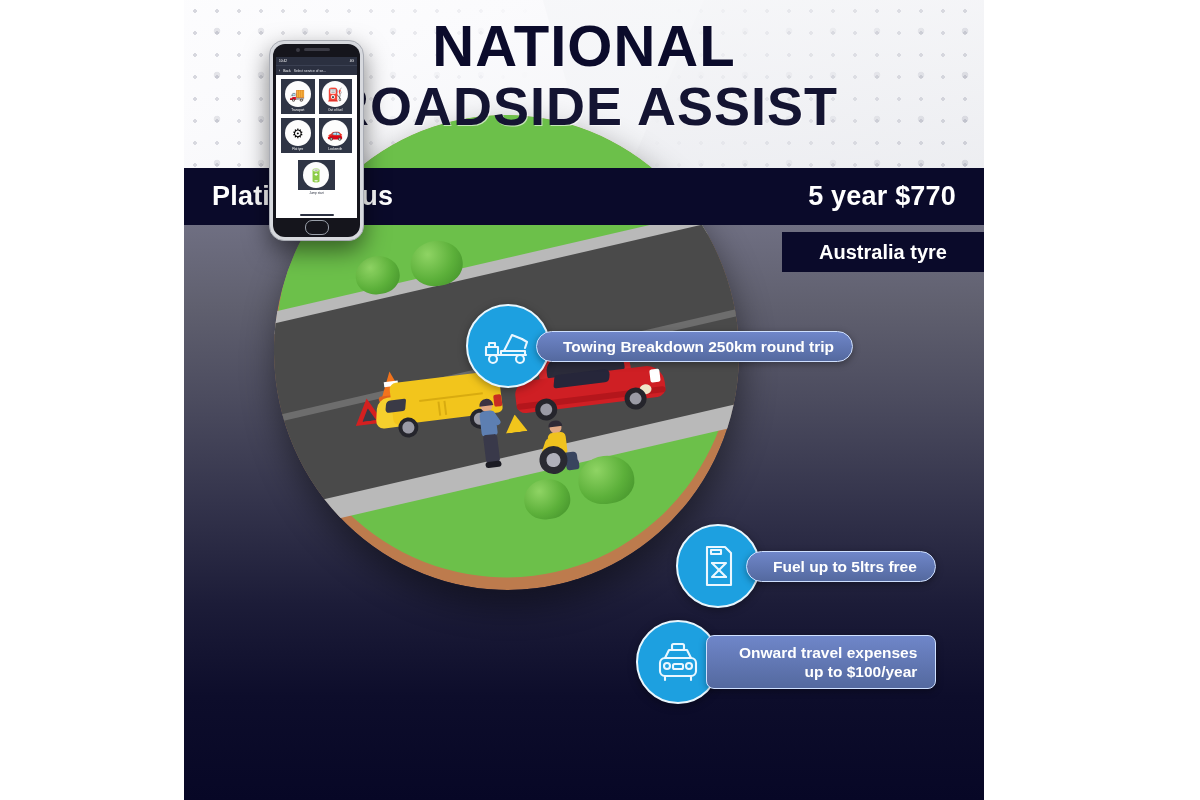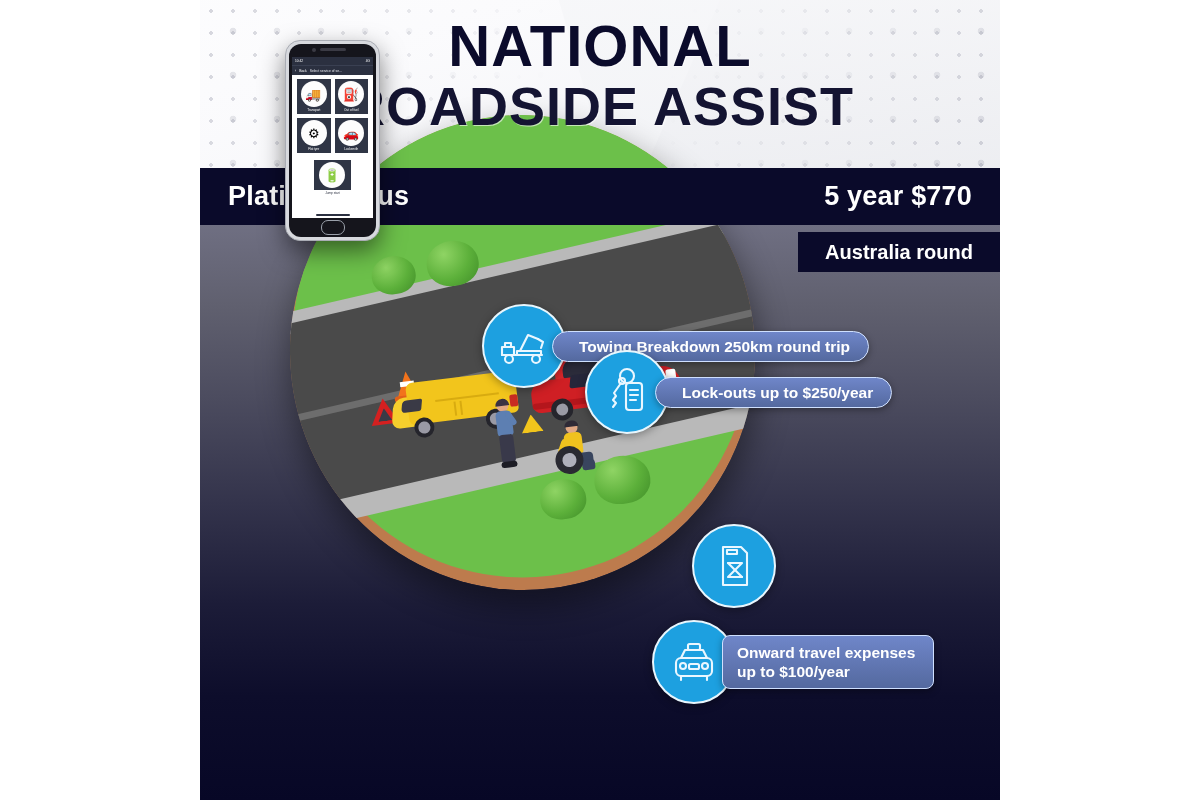--- a/index.html
+++ b/index.html
@@ -1,21 +1,21 @@
 <!DOCTYPE html>
 <html><head>
 <meta charset="utf-8">
 <style>
   html,body{margin:0;padding:0;background:#ffffff;}
   body{width:1200px;height:800px;overflow:hidden;font-family:"Liberation Sans",sans-serif;}
 
   #stage{position:relative;width:1200px;height:800px;background:#ffffff;}
 
   
-  #poster{position:absolute;left:200px;top:0;width:952px;height:800px;overflow:hidden;}
+  #poster{position:absolute;left:184px;top:0;width:952px;height:800px;overflow:hidden;}
 
   
   .header{position:absolute;left:0;top:0;width:800px;height:168px;overflow:hidden;
           background:linear-gradient(168deg,#ffffff 0%,#f4f4f7 30%,#e2e2e8 62%,#cbccd4 100%);}
   .header .swoosh{position:absolute;left:-120px;top:-260px;width:560px;height:760px;
           background:linear-gradient(135deg,#ffffff 0%,#fbfbfd 45%,#eceef2 100%);
           transform:rotate(24deg);opacity:.95;}
   .header .swoosh2{position:absolute;right:-220px;top:-320px;width:620px;height:840px;
           background:linear-gradient(200deg,#ffffff 0%,#f2f3f6 60%,#dedfe6 100%);
           transform:rotate(-16deg);opacity:.85;}
@@ -145,30 +145,30 @@
   .tile .circ{width:26px;height:26px;border-radius:50%;background:#fdfdfd;display:flex;
               align-items:center;justify-content:center;font-size:13px;line-height:1;}
   .tile .cap{font-size:3.1px;color:#ffffff;text-align:center;}
   .tile-wrap-last{display:flex;justify-content:center;margin-top:3px;}
   .tile-last{width:40%;}
   .tile-cap-out{font-size:3.1px;color:#2b3040;text-align:center;margin-top:1px;}
   .homebar{position:absolute;left:50%;transform:translateX(-50%);bottom:2px;width:34px;height:1.6px;
            background:#2b3040;border-radius:1px;}
 
   
-  .feature{position:absolute;display:flex;align-items:center;z-index:10;}
+  .feature{position:absolute;display:flex;align-items:center;z-index:10;text-align:right;}
   .fcircle{width:80px;height:80px;border-radius:50%;background:#1da0e0;
            border:2px solid #e8f6fd;display:flex;align-items:center;justify-content:center;
            flex:0 0 auto;box-shadow:0 2px 8px rgba(0,0,0,.35);}
   .fcircle svg{display:block;}
   .fpill{margin-left:-14px;background:linear-gradient(180deg,#6f86c9 0%,#54699f 100%);
          border:1.5px solid #cfe0ff;border-radius:18px;
          padding:5px 18px 5px 26px;color:#ffffff;font-size:15.5px;font-weight:bold;
          line-height:19px;white-space:nowrap;box-shadow:0 2px 7px rgba(0,0,0,.35);}
-  .fpill.two{border-radius:8px;padding:7px 18px 7px 14px;white-space:normal;}
+  .fpill.two{border-radius:8px;padding:7px 18px 7px 32px;white-space:normal;}
 
   
   .tc{position:absolute;left:0;right:0;top:759px;text-align:center;color:#ffffff;
       font-size:11px;font-weight:bold;letter-spacing:.3px;z-index:11;}
 </style>
 </head>
 <body>
 
 <div id="stage">
   <div id="poster">
@@ -185,21 +185,21 @@
     </div>
 
     <div class="tierbar">
       <div class="tier-name">Platinum Plus</div>
       <div class="tier-price">5 year $770</div>
     </div>
 
     <div class="body"></div>
 
     <div class="aus-badge">
-      <span>Australia round</span>
+      <span>Australia tyre</span>
     </div>
 
     <div class="scene">
       <div class="scene-inner">
         <div class="soil"></div>
         <div class="grass"></div>
         <div class="shoulder-top"></div>
         <div class="roadband"></div>
         <div class="lane"></div>
         <div class="shoulder-bot"></div>
@@ -332,43 +332,32 @@
           <circle cx="11" cy="34" r="4"></circle>
           <circle cx="38" cy="34" r="4"></circle>
           <path d="M19 30v-4h24v4"></path>
           <path d="M22 26l8-16 10 4"></path>
           <path d="M40 14l5 3-2 6"></path>
         </svg>
       </div>
       <div class="fpill">Towing Breakdown 250km round trip</div>
     </div>
 
-    <div class="feature" style="left:385px;top:350px;">
-      <div class="fcircle">
-        <svg width="46" height="52" viewBox="0 0 46 52" fill="none" stroke="#eaf7ff" stroke-width="2.1" stroke-linecap="round" stroke-linejoin="round">
-          <circle cx="23" cy="10" r="7"></circle>
-          <rect x="22" y="17" width="16" height="27" rx="3"></rect>
-          <path d="M26 24h8M26 29h8M26 34h6"></path>
-          <path d="M17 17l-7 10 2 3-3 4 3 3-3 4"></path>
-          <circle cx="18" cy="15" r="3"></circle>
-        </svg>
-      </div>
-      <div class="fpill">Lock-outs up to $250/year</div>
-    </div>
 
 
     <div class="feature" style="left:492px;top:524px;">
       <div class="fcircle">
         <svg width="38" height="50" viewBox="0 0 38 50" fill="none" stroke="#eaf7ff" stroke-width="2.1" stroke-linecap="round" stroke-linejoin="round">
           <path d="M8 6h18l6 6v32H8z"></path>
           <path d="M12 9h10v4H12z"></path>
           <path d="M13 22h14l-14 14h14"></path>
           <path d="M13 22l14 14"></path>
         </svg>
       </div>
+      <div class="fpill">Fuel up to 5ltrs free</div>
     </div>
 
     <div class="feature" style="left:452px;top:620px;">
       <div class="fcircle">
         <svg width="52" height="44" viewBox="0 0 52 44" fill="none" stroke="#eaf7ff" stroke-width="2.1" stroke-linecap="round" stroke-linejoin="round">
           <rect x="20" y="4" width="12" height="6" rx="1.5"></rect>
           <path d="M13 18l4-8h18l4 8"></path>
           <rect x="8" y="18" width="36" height="18" rx="5"></rect>
           <path d="M13 40v-4M39 40v-4"></path>
           <circle cx="15" cy="26" r="3"></circle>

